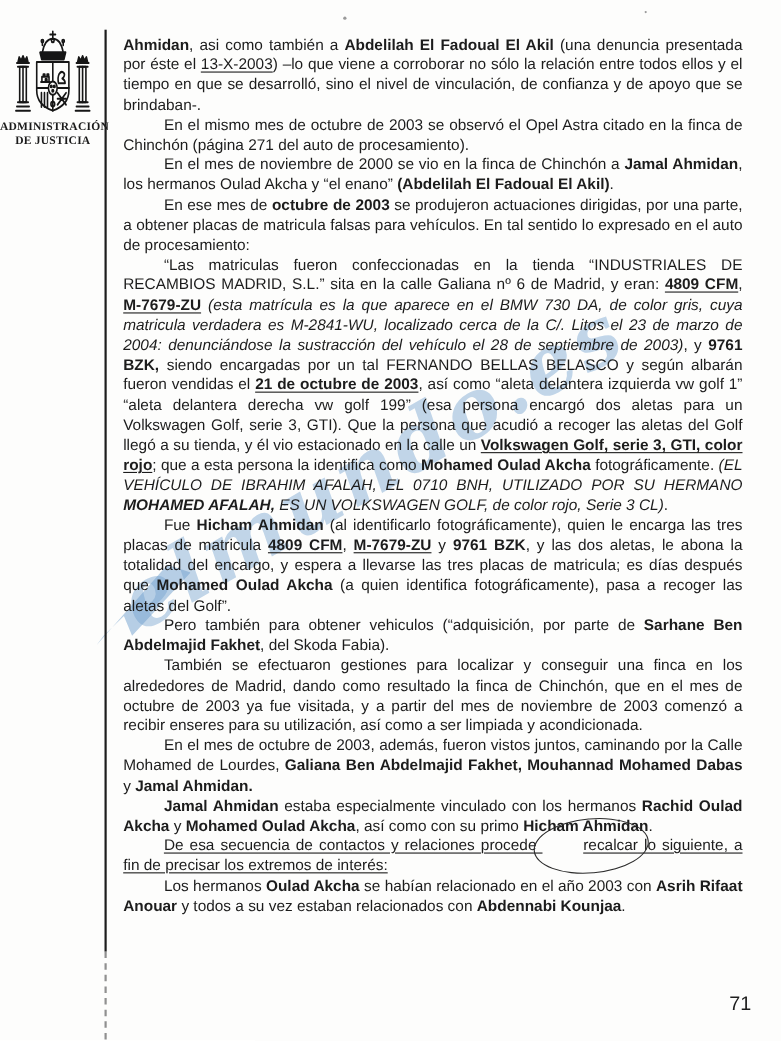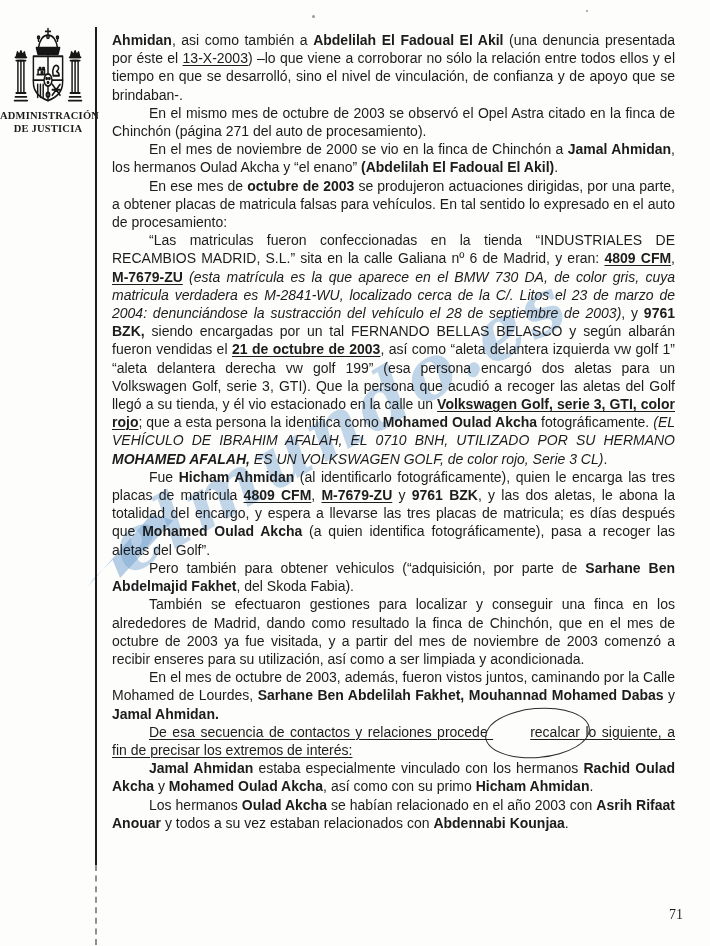--- a/index.html
+++ b/index.html
@@ -39,21 +39,21 @@
   .b { font-weight:bold; }
   .i { font-style:italic; }
   .u { text-decoration:underline; text-decoration-thickness:1.4px; text-underline-offset:2px; }
   .circled { position:relative; display:inline-block; }
   .circled::after {
     content:""; position:absolute; left:-8px; right:-10px; top:-15px; bottom:-17px;
     border:1.5px solid #2c2c2c; border-radius:50%; transform:rotate(-5deg); pointer-events:none;
   }
   .page-number {
     position:absolute; right:27px; bottom:23px;
-    font-family:Liberation Serif, serif; font-size:14px; color:#1e1e1e; z-index:1;
+    font-family:Liberation Sans, sans-serif; font-size:18px; color:#1e1e1e; z-index:1;
   }
   .speck { position:absolute; background:#9a9a9a; border-radius:50%; z-index:1; }
 </style>
 </head>
 <body>
 
 <div class="page">
 
   <div class="watermark">
     <div class="wm-arrow" style="background: rgb(111, 159, 206);"></div>
@@ -116,23 +116,23 @@
 
   <main class="body-col">
       <p class="para"><span class="run b">Ahmidan</span><span class="run">, asi como también a </span><span class="run b">Abdelilah El Fadoual El Akil</span><span class="run"> (una denuncia presentada por éste el </span><span class="run u">13-X-2003</span><span class="run">) –lo que viene a corroborar no sólo la relación entre todos ellos y el tiempo en que se desarrolló, sino el nivel de vinculación, de confianza y de apoyo que se brindaban-.</span></p>
       <p class="para indent"><span class="run">En el mismo mes de octubre de 2003 se observó el Opel Astra citado en la finca de Chinchón (página 271 del auto de procesamiento).</span></p>
       <p class="para indent"><span class="run">En el mes de noviembre de 2000 se vio en la finca de Chinchón a </span><span class="run b">Jamal Ahmidan</span><span class="run">, los hermanos Oulad Akcha y “el enano” </span><span class="run b">(Abdelilah El Fadoual El Akil)</span><span class="run">.</span></p>
       <p class="para indent gap"><span class="run">En ese mes de </span><span class="run b">octubre de 2003</span><span class="run"> se produjeron actuaciones dirigidas, por una parte, a obtener placas de matricula falsas para vehículos. En tal sentido lo expresado en el auto de procesamiento:</span></p>
       <p class="para indent"><span class="run">“Las matriculas fueron confeccionadas en la tienda “INDUSTRIALES DE RECAMBIOS MADRID, S.L.” sita en la calle Galiana nº 6 de Madrid, y eran: </span><span class="run b u">4809 CFM</span><span class="run">, </span><span class="run b u">M-7679-ZU</span><span class="run"> </span><span class="run i">(esta matrícula es la que aparece en el BMW 730 DA, de color gris, cuya matricula verdadera es M-2841-WU, localizado cerca de la C/. Litos el 23 de marzo de 2004: denunciándose la sustracción del vehículo el 28 de septiembre de 2003)</span><span class="run">, y </span><span class="run b">9761 BZK,</span><span class="run"> siendo encargadas por un tal FERNANDO BELLAS BELASCO y según albarán fueron vendidas el </span><span class="run b u">21 de octubre de 2003</span><span class="run">, así como “aleta delantera izquierda vw golf 1” “aleta delantera derecha vw golf 199” (esa persona encargó dos aletas para un Volkswagen Golf, serie 3, GTI). Que la persona que acudió a recoger las aletas del Golf llegó a su tienda, y él vio estacionado en la calle un </span><span class="run b u">Volkswagen Golf, serie 3, GTI, color rojo</span><span class="run">; que a esta persona la identifica como </span><span class="run b">Mohamed Oulad Akcha</span><span class="run"> fotográficamente. </span><span class="run i">(EL VEHÍCULO DE IBRAHIM AFALAH, EL 0710 BNH, UTILIZADO POR SU HERMANO </span><span class="run b i">MOHAMED AFALAH,</span><span class="run i"> ES UN VOLKSWAGEN GOLF, de color rojo, Serie 3 CL)</span><span class="run">.</span></p>
       <p class="para indent"><span class="run">Fue </span><span class="run b">Hicham Ahmidan</span><span class="run"> (al identificarlo fotográficamente), quien le encarga las tres placas de matricula </span><span class="run b u">4809 CFM</span><span class="run">, </span><span class="run b u">M-7679-ZU</span><span class="run"> y </span><span class="run b">9761 BZK</span><span class="run">, y las dos aletas, le abona la totalidad del encargo, y espera a llevarse las tres placas de matricula; es días después que </span><span class="run b">Mohamed Oulad Akcha</span><span class="run"> (a quien identifica fotográficamente), pasa a recoger las aletas del Golf”.</span></p>
       <p class="para indent"><span class="run">Pero también para obtener vehiculos (“adquisición, por parte de </span><span class="run b">Sarhane Ben Abdelmajid Fakhet</span><span class="run">, del Skoda Fabia).</span></p>
       <p class="para indent gap"><span class="run">También se efectuaron gestiones para localizar y conseguir una finca en los alrededores de Madrid, dando como resultado la finca de Chinchón, que en el mes de octubre de 2003 ya fue visitada, y a partir del mes de noviembre de 2003 comenzó a recibir enseres para su utilización, así como a ser limpiada y acondicionada.</span></p>
-      <p class="para indent gap"><span class="run">En el mes de octubre de 2003, además, fueron vistos juntos, caminando por la Calle Mohamed de Lourdes, </span><span class="run b">Sarhane Ben Abdelilah Fakhet,</span><span class="run"> </span><span class="run b">Mouhannad Mohamed Dabas</span><span class="run"> y </span><span class="run b">Jamal Ahmidan.</span></p>
+      <p class="para indent gap"><span class="run">En el mes de octubre de 2003, además, fueron vistos juntos, caminando por la Calle Mohamed de Lourdes, </span><span class="run b">Galiana Ben Abdelmajid Fakhet,</span><span class="run"> </span><span class="run b">Mouhannad Mohamed Dabas</span><span class="run"> y </span><span class="run b">Jamal Ahmidan.</span></p>
+      <p class="para indent"><span class="run b">Jamal Ahmidan</span><span class="run"> estaba especialmente vinculado con los hermanos </span><span class="run b">Rachid Oulad Akcha</span><span class="run"> y </span><span class="run b">Mohamed Oulad Akcha</span><span class="run">, así como con su primo </span><span class="run b">Hicham Ahmidan</span><span class="run">.</span></p>
       <p class="para indent gap"><span class="run u">De esa secuencia de contactos y relaciones procede </span><span class="run u circled">recalcar</span><span class="run u"> lo siguiente, a fin de precisar los extremos de interés:</span></p>
-      <p class="para indent"><span class="run b">Jamal Ahmidan</span><span class="run"> estaba especialmente vinculado con los hermanos </span><span class="run b">Rachid Oulad Akcha</span><span class="run"> y </span><span class="run b">Mohamed Oulad Akcha</span><span class="run">, así como con su primo </span><span class="run b">Hicham Ahmidan</span><span class="run">.</span></p>
       <p class="para indent"><span class="run">Los hermanos </span><span class="run b">Oulad Akcha</span><span class="run"> se habían relacionado en el año 2003 con </span><span class="run b">Asrih Rifaat Anouar</span><span class="run"> y todos a su vez estaban relacionados con </span><span class="run b">Abdennabi Kounjaa</span><span class="run">.</span></p>
     </main>
 
   <div class="page-number">71</div>
 
   <div class="speck" style="left:312px; top:15px; width:3px; height:3px;"></div>
   <div class="speck" style="left:586px; top:10px; width:2px; height:2px;"></div>
 </div>
 
 </body></html>

